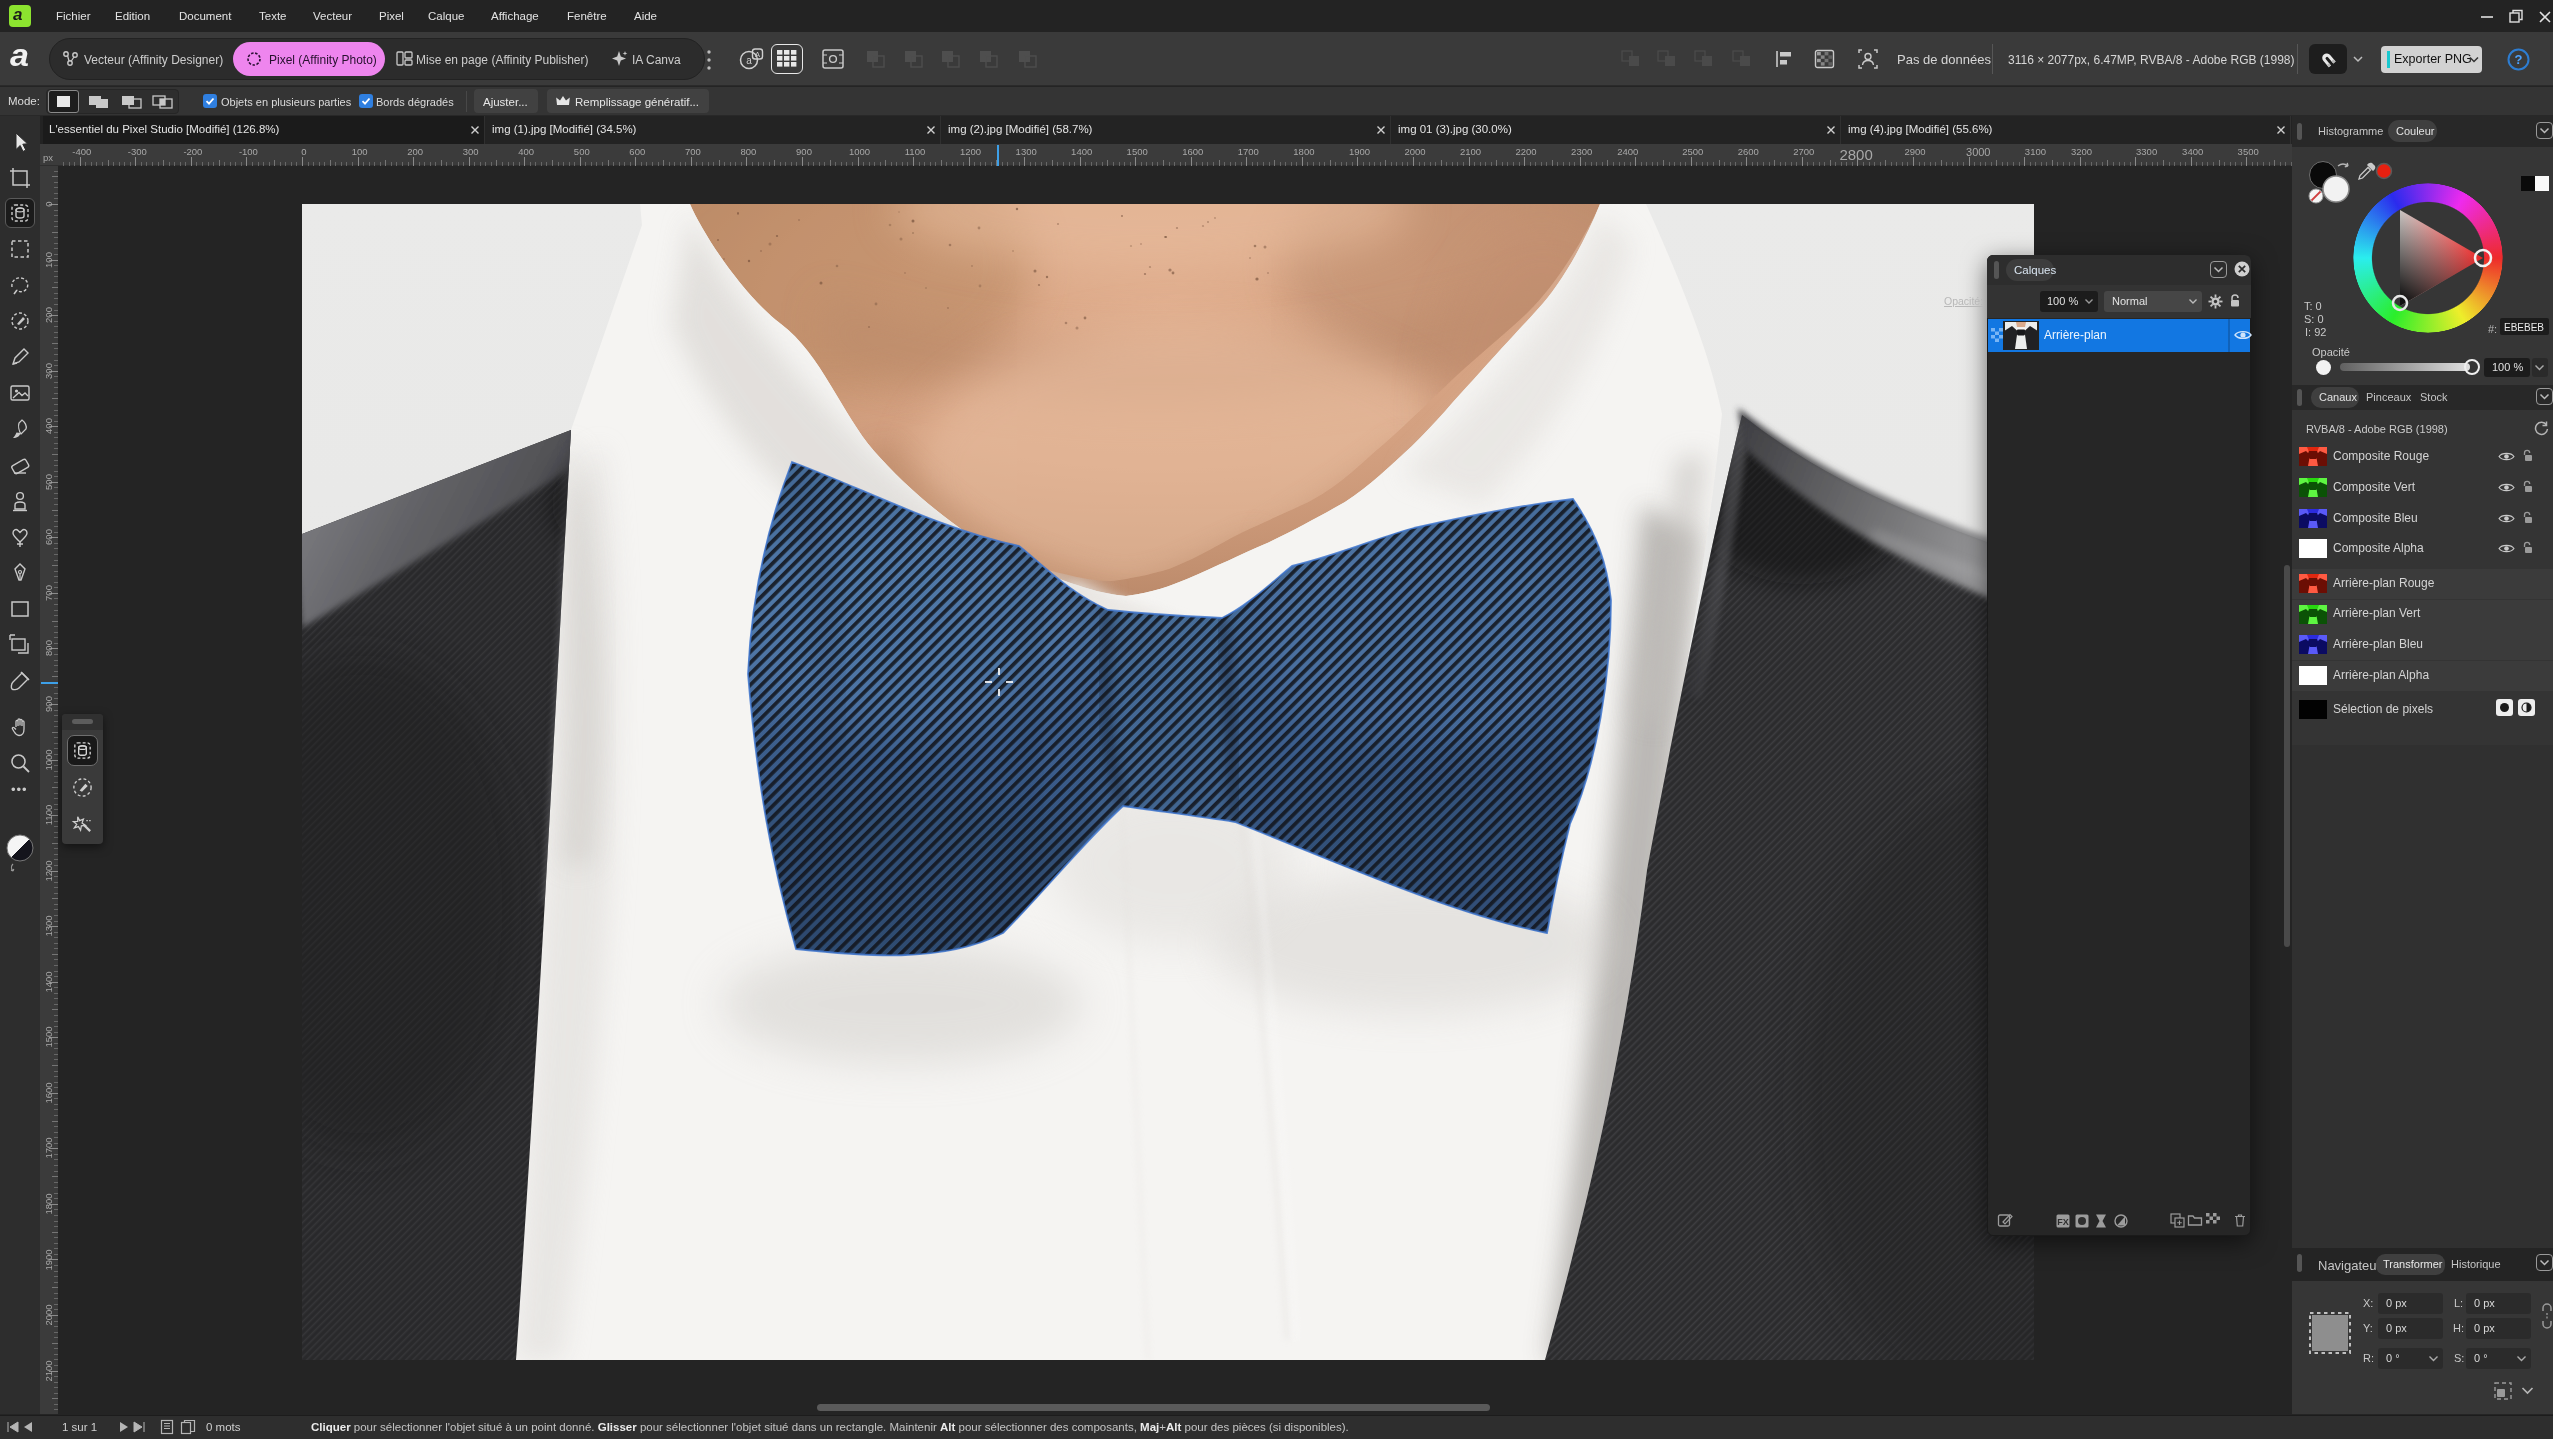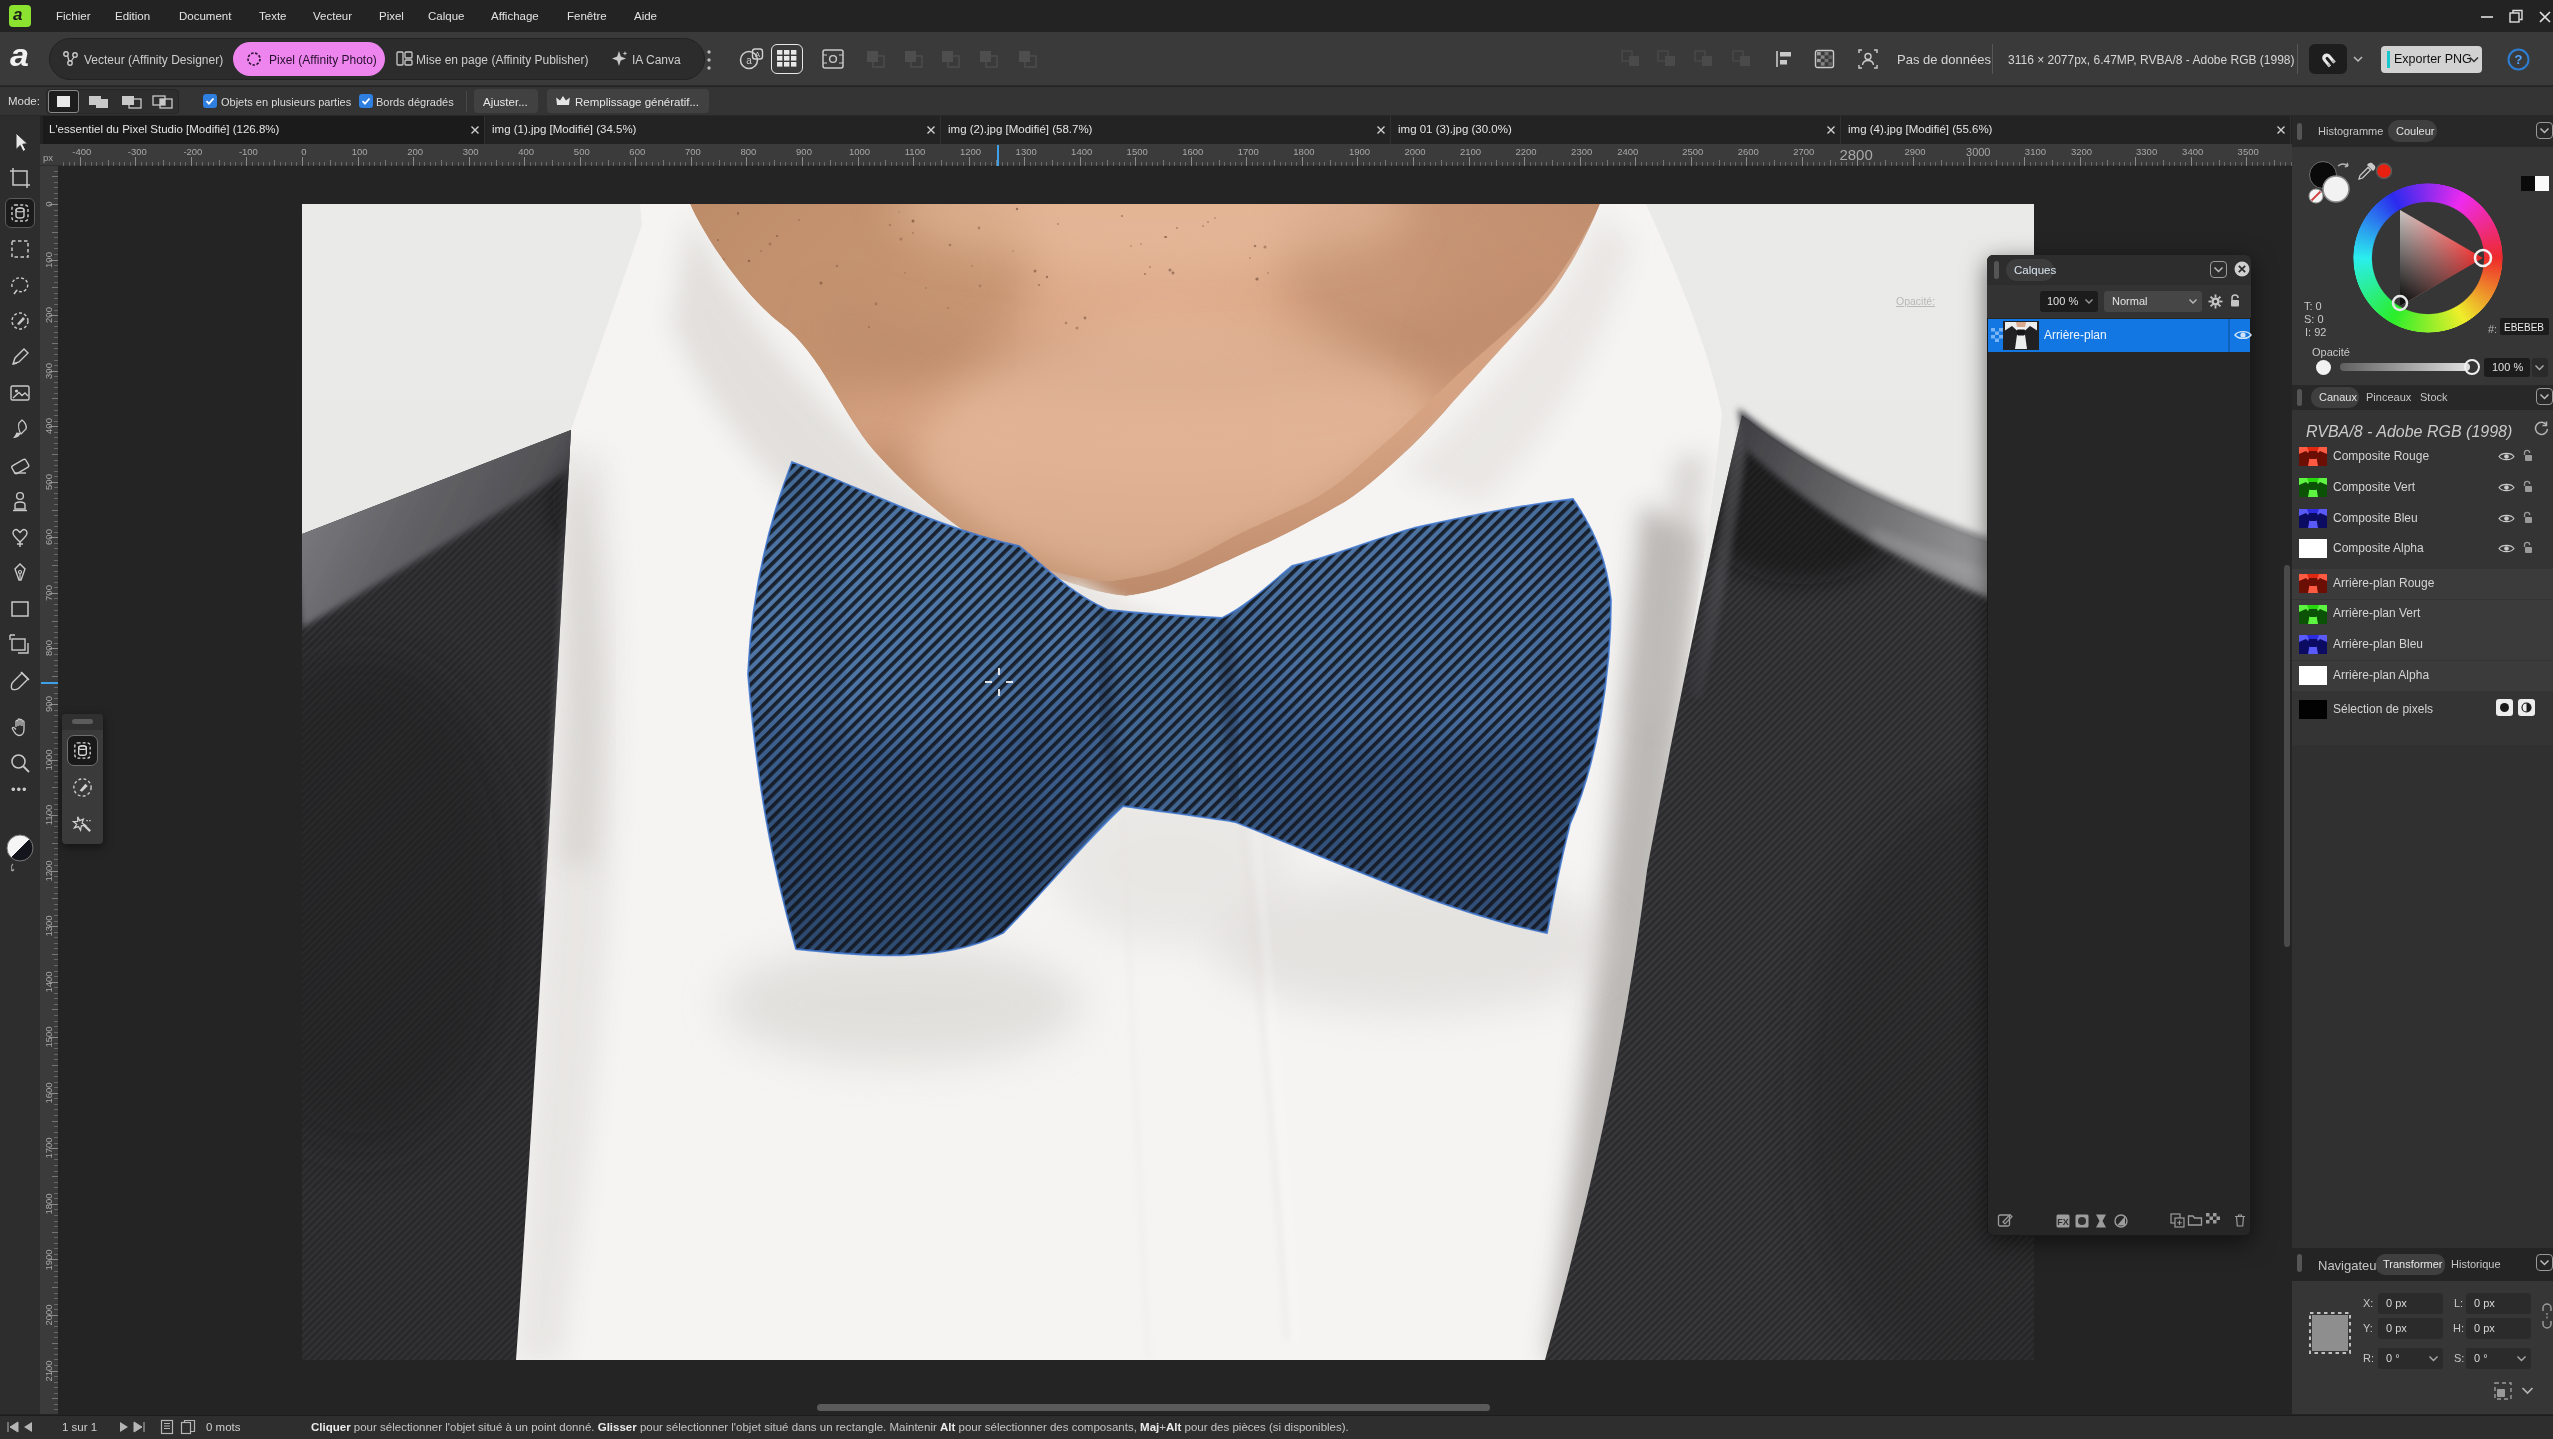--- a/index.html
+++ b/index.html
@@ -1283,21 +1283,21 @@
 <div class="txt" style="left:2014px;top:264px;font-size:11.5px;color:#d8e4f0;">Calques</div>
 <div class="abs" style="left:2210px;top:261px;width:17px;height:17px;border:1.3px solid #9a9a9a;border-radius:4px;"></div>
 <svg class="abs" style="left:2213px;top:266px;" width="11" height="8">
       <path d="M1.5 1.5 L5.5 5.5 L9.5 1.5" fill="none" stroke="#bbb" stroke-width="1.5"></path>
     </svg>
 <svg class="abs" style="left:2233px;top:260px;" width="18" height="18" viewBox="0 0 18 18">
       <circle cx="9" cy="9" r="7.5" fill="#cfcfcf"></circle>
       <path d="M5.8 5.8 L12.2 12.2 M12.2 5.8 L5.8 12.2" stroke="#2a2a2a" stroke-width="1.7"></path>
     </svg>
 <div class="abs" style="left:1987px;top:285px;width:264px;height:33px;background:#333;"></div>
-<div class="txt" style="left:1896px;top:295px;font-size:10.5px;color:#b8b8b8;text-decoration:underline;">Opacité:</div>
+<div class="txt" style="left:1944px;top:295px;font-size:10.5px;color:#b8b8b8;text-decoration:underline;">Opacité:</div>
 <div class="abs" style="left:2040px;top:291px;width:58px;height:21px;background:#1c1c1c;border-radius:3px;"></div>
 <div class="txt" style="left:2047px;top:295px;font-size:11px;color:#e0e0e0;">100 %</div>
 <svg class="abs" style="left:2084px;top:298px;" width="11" height="8">
       <path d="M1.5 1.5 L5 5 L8.5 1.5" fill="none" stroke="#999" stroke-width="1.4"></path>
     </svg>
 <div class="abs" style="left:2104px;top:291px;width:98px;height:21px;background:#464646;border-radius:3px;"></div>
 <div class="txt" style="left:2112px;top:295px;font-size:11px;color:#e3e3e3;">Normal</div>
 <svg class="abs" style="left:2188px;top:298px;" width="11" height="8">
       <path d="M1.5 1.5 L5 5 L8.5 1.5" fill="none" stroke="#bbb" stroke-width="1.4"></path>
     </svg>
@@ -1454,21 +1454,21 @@
 <div class="abs" style="left:2297px;top:389px;width:5px;height:17px;background:#555;border-radius:2.5px;"></div>
 <div class="abs" style="left:2311px;top:387px;width:48px;height:21px;background:#3f3f3f;border-radius:10px;"></div>
 <div class="txt" style="left:2319px;top:391px;font-size:11px;color:#e2e2e2;">Canaux</div>
 <div class="txt" style="left:2366px;top:391px;font-size:11px;color:#c6c6c6;">Pinceaux</div>
 <div class="txt" style="left:2420px;top:391px;font-size:11px;color:#c6c6c6;">Stock</div>
 <div class="abs" style="left:2536px;top:388px;width:17px;height:17px;border:1.3px solid #9a9a9a;border-radius:4px;"></div>
 <svg class="abs" style="left:2539px;top:393px;" width="11" height="8">
         <path d="M1.5 1.5 L5.5 5.5 L9.5 1.5" fill="none" stroke="#bbb" stroke-width="1.5"></path>
       </svg>
 <div class="abs" style="left:2292px;top:410px;width:261px;height:838px;background:#343434;"></div>
-<div class="txt" style="left:2306px;top:423px;font-size:16px;color:#cbcbcb;font-style:italic;">RVBA/8 - Adobe RGB (1998)</div>
+<div class="txt" style="left:2306px;top:423px;font-size:11px;color:#cbcbcb;">RVBA/8 - Adobe RGB (1998)</div>
 <svg class="abs" style="left:2533px;top:420px;" width="17" height="17" viewBox="0 0 17 17">
         <path d="M13.5 5 A6 6 0 1 0 14.5 9" fill="none" stroke="#b5b5b5" stroke-width="1.5"></path>
         <path d="M13.5 1.5 V5.5 H9.5" fill="none" stroke="#b5b5b5" stroke-width="1.5"></path>
       </svg>
 <svg class="abs" style="left:2299px;top:447px;" width="28" height="19" viewBox="0 0 28 19">
         <rect width="28" height="19" fill="#ff5a42"></rect>
         <path d="M8 0 L20 0 L18 5 L10 5 Z" fill="#e0270f"></path>
         <path d="M10 4 L18 4 L20 9 L17 12 L11 12 L8 9 Z" fill="#6b0e04"></path>
         <path d="M0 19 L0 7 L7 4 L11 8 L9 19 Z" fill="#6b0e04"></path>
         <path d="M28 19 L28 7 L21 4 L17 8 L19 19 Z" fill="#6b0e04"></path>

